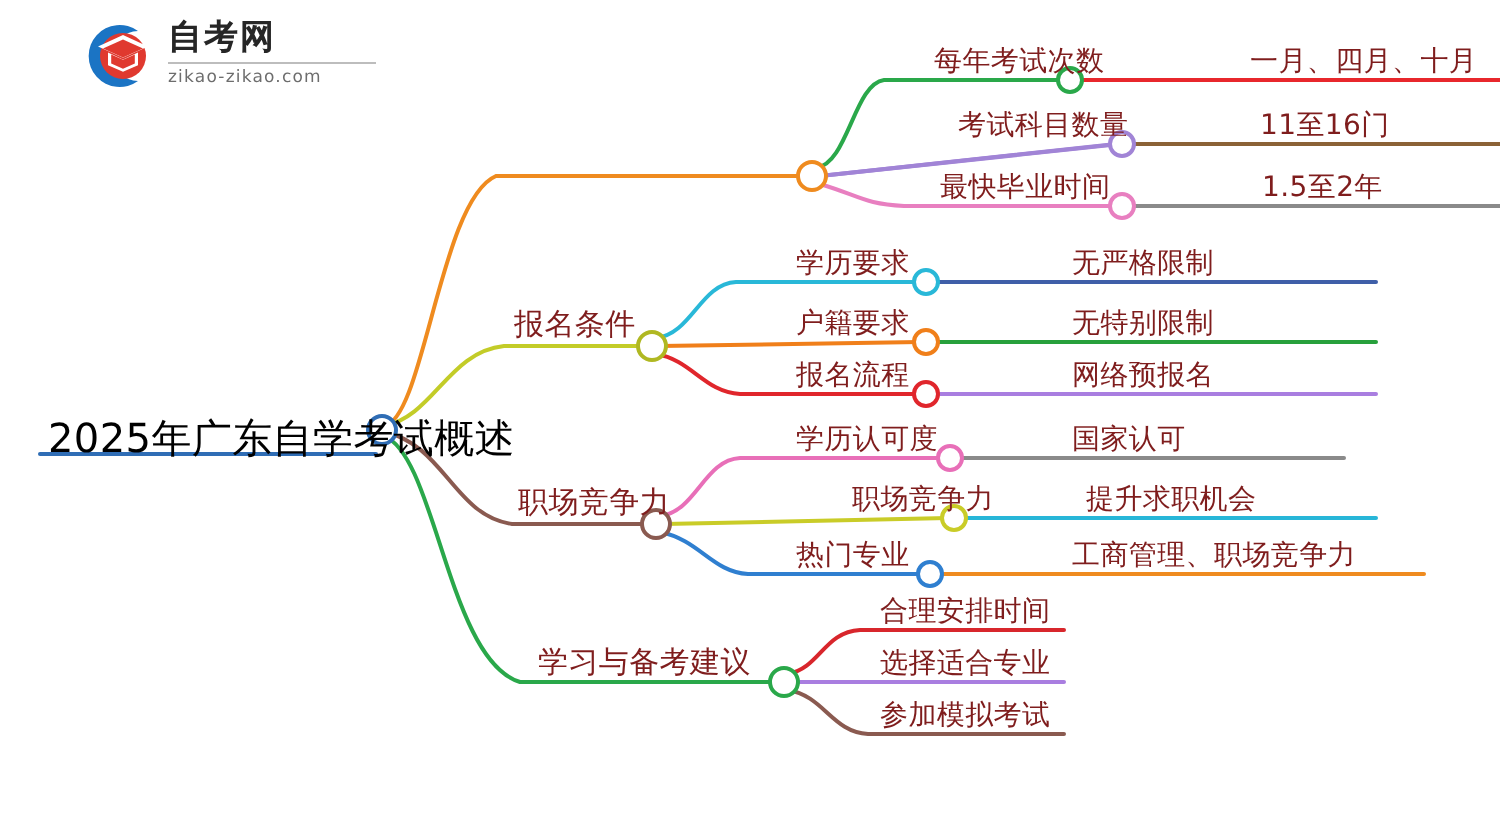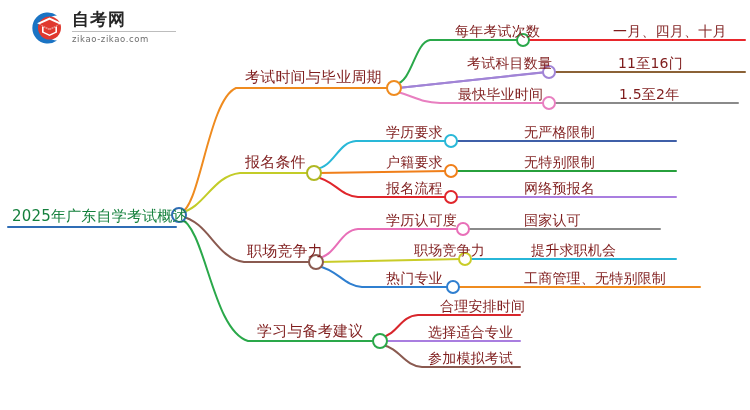--- a/index.html
+++ b/index.html
@@ -9,43 +9,43 @@
   }
   body {
     width: 750px;
     height: 410px;
     font-family: "DejaVu Sans", "Liberation Sans", sans-serif;
     overflow: hidden;
     position: relative;
   }
   #canvas {
     position: absolute;
-    left: 0;
+    left: 12px;
     top: 0;
     width: 672px;
     height: 410px;
   }
   .mm-svg {
     position: absolute;
     left: 0;
     top: 0;
     width: 750px;
     height: 410px;
   }
   .node-label {
     position: absolute;
     white-space: nowrap;
     font-size: 15px;
     color: #7f1d1d;
     letter-spacing: 0.2px;
     line-height: 1;
   }
   .label-root {
-    font-size: 15px;
-    color: #15803d;
+    font-size: 20px;
+    color: #000000;
   }
   .label-b1 { font-size: 15px; }
   .label-b2 { font-size: 14px; }
   .label-b3 { font-size: 14px; }
 
   
   #logo-wrap {
     position: absolute;
     left: 26px;
     top: 6px;
@@ -167,21 +167,20 @@
       <circle cx="451" cy="197" r="6" stroke="#e0262c"></circle>
 
       <circle cx="463" cy="229" r="6" stroke="#e86fb8"></circle>
       <circle cx="465" cy="259" r="6" stroke="#c9cc28"></circle>
       <circle cx="453" cy="287" r="6" stroke="#2f7fd0"></circle>
     </g>
   </svg>
 
   <div class="node-label label-root" style="left:12px; top:209px;">2025年广东自学考试概述</div>
 
-  <div class="node-label label-b1" style="left:245px; top:70px;">考试时间与毕业周期</div>
   <div class="node-label label-b2" style="left:455px; top:24px;">每年考试次数</div>
   <div class="node-label label-b3" style="left:613px; top:24px;">一月、四月、十月</div>
   <div class="node-label label-b2" style="left:467px; top:56px;">考试科目数量</div>
   <div class="node-label label-b3" style="left:618px; top:56px;">11至16门</div>
   <div class="node-label label-b2" style="left:458px; top:87px;">最快毕业时间</div>
   <div class="node-label label-b3" style="left:619px; top:87px;">1.5至2年</div>
 
   <div class="node-label label-b1" style="left:245px; top:155px;">报名条件</div>
   <div class="node-label label-b2" style="left:386px; top:125px;">学历要求</div>
   <div class="node-label label-b3" style="left:524px; top:125px;">无严格限制</div>
@@ -189,20 +188,20 @@
   <div class="node-label label-b3" style="left:524px; top:155px;">无特别限制</div>
   <div class="node-label label-b2" style="left:386px; top:181px;">报名流程</div>
   <div class="node-label label-b3" style="left:524px; top:181px;">网络预报名</div>
 
   <div class="node-label label-b1" style="left:247px; top:244px;">职场竞争力</div>
   <div class="node-label label-b2" style="left:386px; top:213px;">学历认可度</div>
   <div class="node-label label-b3" style="left:524px; top:213px;">国家认可</div>
   <div class="node-label label-b2" style="left:386px; top:243px;margin-left:28px;">职场竞争力</div>
   <div class="node-label label-b3" style="left:531px; top:243px;">提升求职机会</div>
   <div class="node-label label-b2" style="left:386px; top:271px;">热门专业</div>
-  <div class="node-label label-b3" style="left:524px; top:271px;">工商管理、无特别限制</div>
+  <div class="node-label label-b3" style="left:524px; top:271px;">工商管理、职场竞争力</div>
 
   <div class="node-label label-b1" style="left:257px; top:324px;">学习与备考建议</div>
-  <div class="node-label label-b3" style="left:428px; top:299px;margin-left:12px;">合理安排时间</div>
+  <div class="node-label label-b3" style="left:428px; top:299px;">合理安排时间</div>
   <div class="node-label label-b3" style="left:428px; top:325px;">选择适合专业</div>
   <div class="node-label label-b3" style="left:428px; top:351px;">参加模拟考试</div>
 
 </div>
 
 </body></html>

